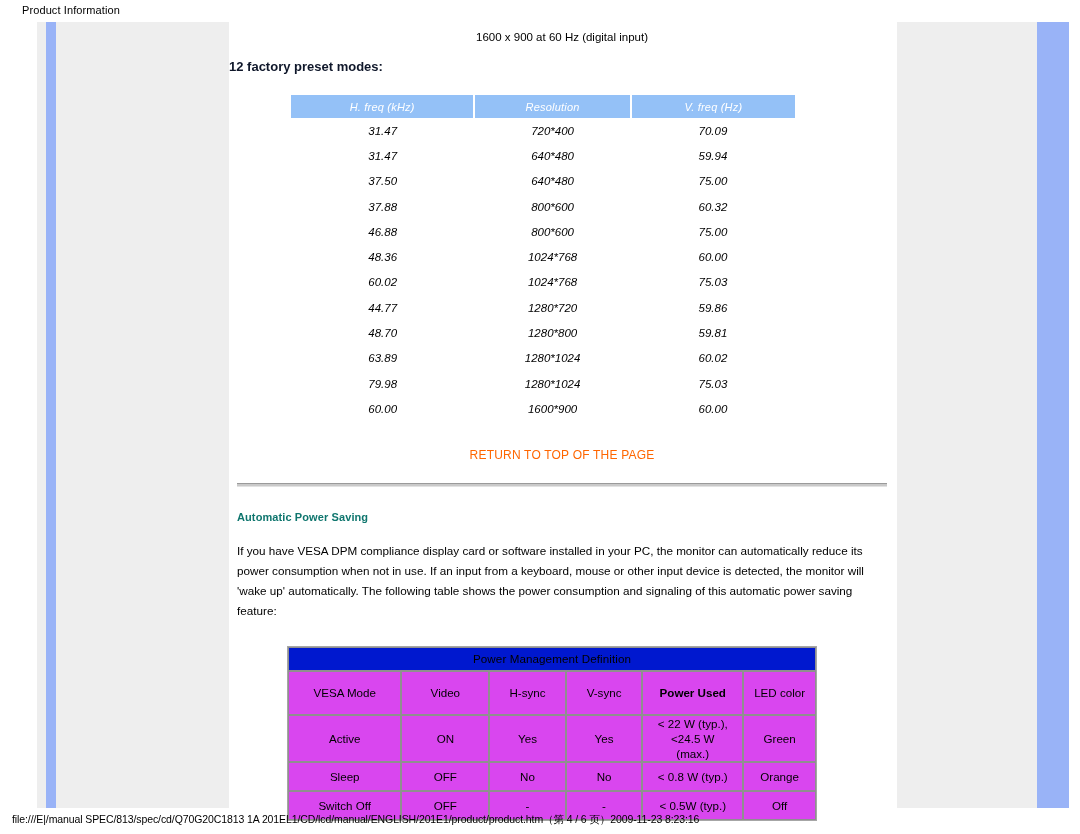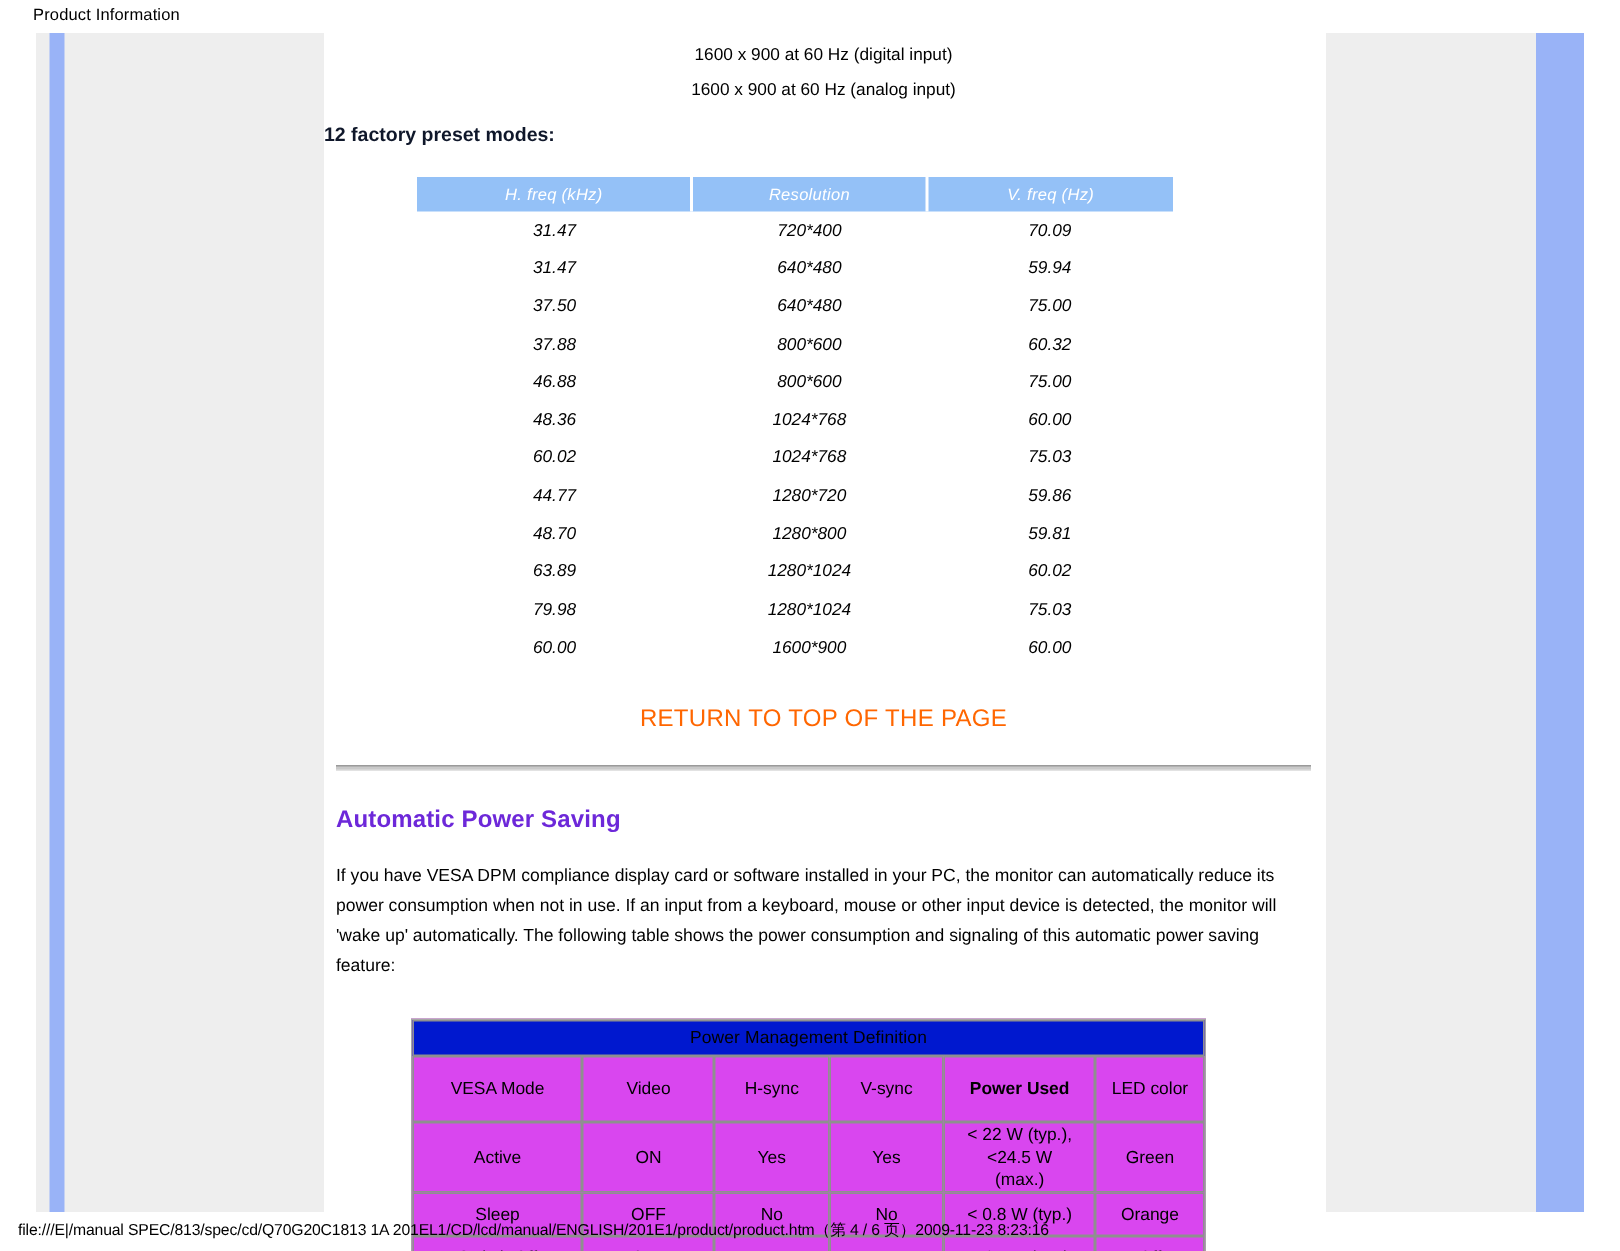--- a/index.html
+++ b/index.html
@@ -31,21 +31,21 @@
     left: 12px;
     font-size: 10.5px;
     color: #000;
     white-space: nowrap;
     letter-spacing: -.1px;
   }
 
   
   .doc-frame {
     position: absolute;
-    left: 24px;
+    left: 37px;
     top: 22px;
     width: 900px;
     height: 786px;
   }
   .left-rail {
     position: absolute;
     left: 0px;
     top: 0px;
     width: 192px;
     height: 786px;
@@ -131,39 +131,39 @@
   .preset-table td {
     font-size: 11.5px;
     height: 23.3px;
     text-align: center;
     color: #000;
   }
 
   .return-link {
     display: block;
     text-align: center;
-    font-size: 16px;
+    font-size: 12px;
     color: #ff6600;
     text-decoration: none;
     margin-top: 26px;
     letter-spacing: .2px;
   }
 
   .rule {
     margin: 21px 8px 0 8px;
     height: 2px;
     border-top: 1px solid #9a9a9a;
     border-bottom: 1px solid #e2e2e2;
     background: #c9c9c9;
   }
 
   .heading2 {
-    font-size: 16px;
+    font-size: 11px;
     font-weight: bold;
-    color: #6d28d9;
+    color: #0f766e;
     margin: 24px 0 0 8px;
     letter-spacing: .1px;
   }
 
   .body-para {
     font-size: 11.7px;
     line-height: 20px;
     color: #000;
     margin: 18px 8px 0 8px;
     text-align: left;
@@ -219,21 +219,20 @@
     <div class="left-rail-accent"></div>
   </div>
 
   <div class="right-rail"></div>
   <div class="right-rail-accent"></div>
 
   <div class="content-pane">
     <div class="content-inner">
 
       <div class="mode-line first">1600 x 900 at 60 Hz (digital input)</div>
-      <div class="mode-line">1600 x 900 at 60 Hz (analog input)</div>
 
       <div class="section-bold">12 factory preset modes:</div>
 
       <table class="preset-table">
         <thead>
           <tr>
             <th>H. freq (kHz)</th>
             <th>Resolution</th>
             <th>V. freq (Hz)</th>
           </tr>

